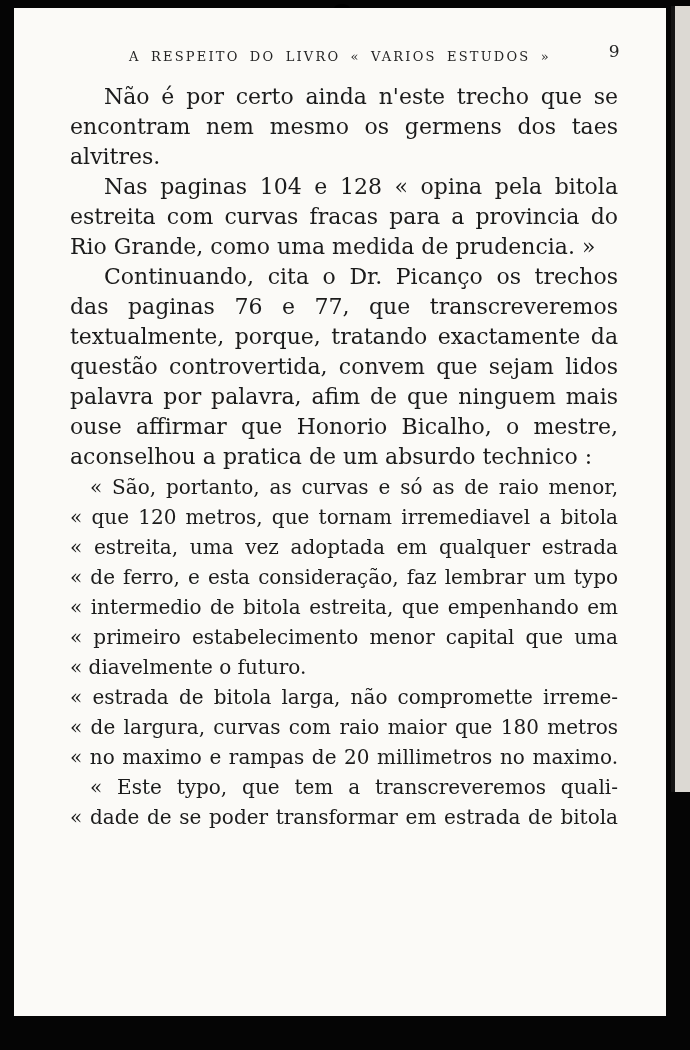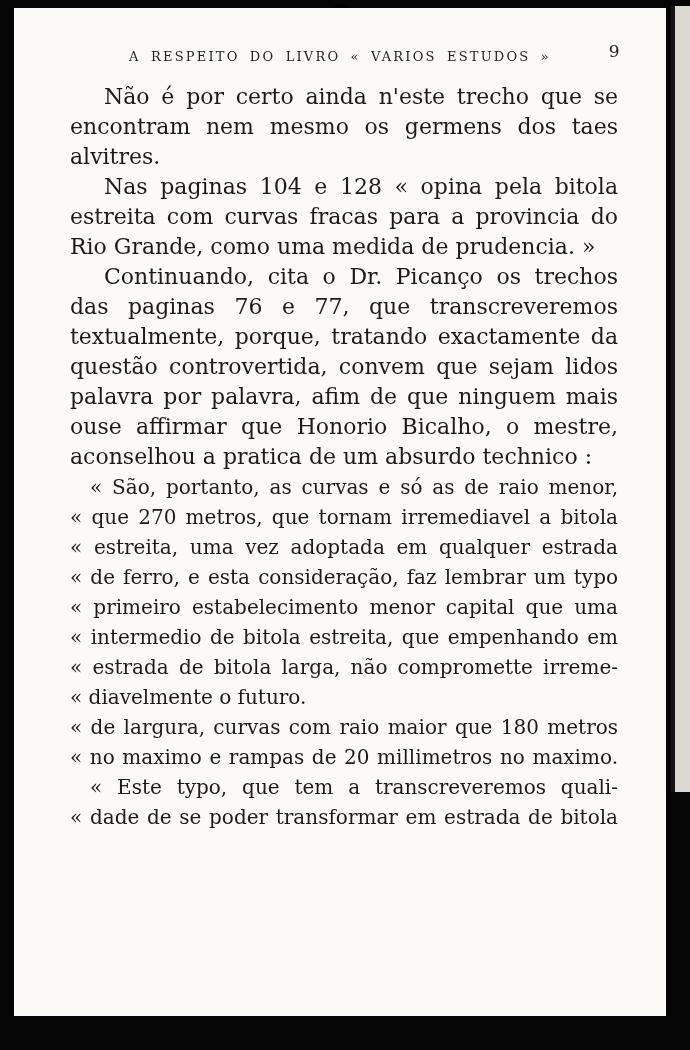--- a/index.html
+++ b/index.html
@@ -111,27 +111,27 @@
     </div>
 
     <div class="text">
 
       <p class="para">Não é por certo ainda n'este trecho que se encontram nem mesmo os germens dos taes alvitres.</p>
       <p class="para">Nas paginas 104 e 128 « opina pela bitola estreita com curvas fracas para a provincia do Rio Grande, como uma medida de prudencia. »</p>
       <p class="para">Continuando, cita o Dr. Picanço os trechos das paginas 76 e 77, que transcreveremos textualmente, porque, tratando exactamente da questão controvertida, convem que sejam lidos palavra por palavra, afim de que ninguem mais ouse affirmar que Honorio Bicalho, o mestre, aconselhou a pratica de um absurdo technico :</p>
 
       <div class="quote-block">
         <div class="qline first">« São, portanto, as curvas e só as de raio menor,</div>
-        <div class="qline">« que 270 metros, que tornam irremediavel a bitola</div>
+        <div class="qline">« que 120 metros, que tornam irremediavel a bitola</div>
         <div class="qline">« estreita, uma vez adoptada em qualquer estrada</div>
         <div class="qline">« de ferro, e esta consideração, faz lembrar um typo</div>
+        <div class="qline">« intermedio de bitola estreita, que empenhando em</div>
         <div class="qline">« primeiro estabelecimento menor capital que uma</div>
-        <div class="qline">« intermedio de bitola estreita, que empenhando em</div>
+        <div class="qline noj">« diavelmente o futuro.</div>
         <div class="qline">« estrada de bitola larga, não compromette irreme-</div>
-        <div class="qline noj">« diavelmente o futuro.</div>
       </div>
 
       <div class="quote-block">
         <div class="qline">« de largura, curvas com raio maior que 180 metros</div>
         <div class="qline">« no maximo e rampas de 20 millimetros no maximo.</div>
       </div>
 
       <div class="quote-block">
         <div class="qline first">« Este typo, que tem a transcreveremos quali-</div>
         <div class="qline">« dade de se poder transformar em estrada de bitola</div>

